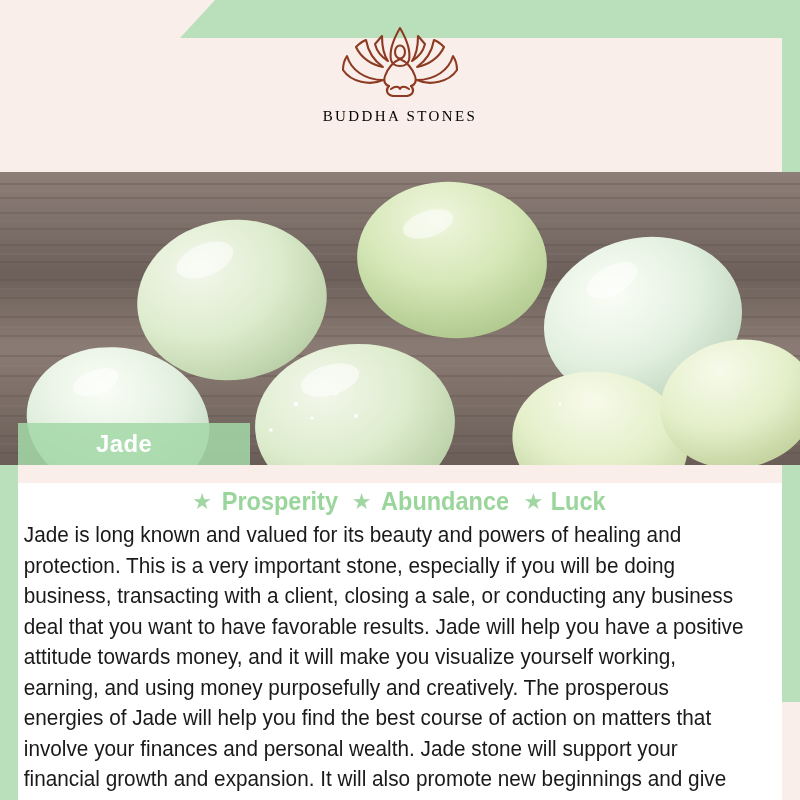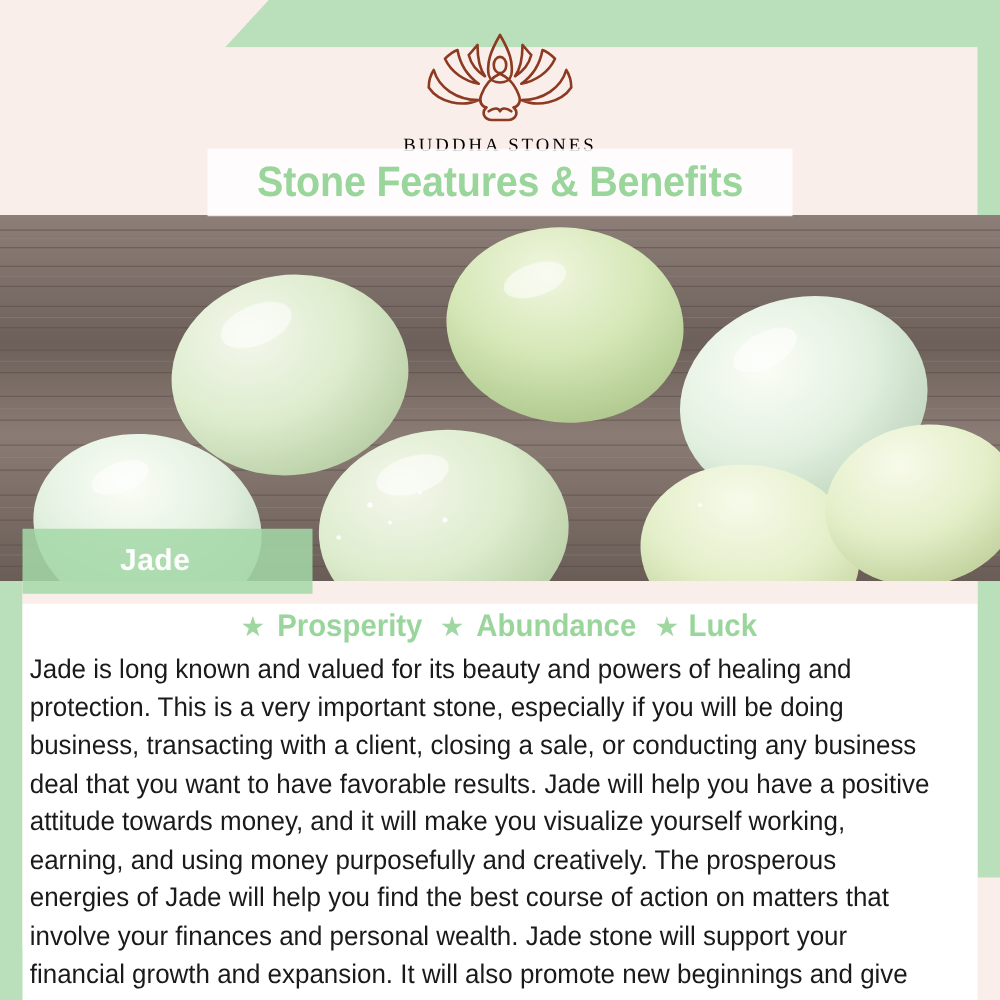--- a/index.html
+++ b/index.html
@@ -96,21 +96,21 @@
     width: 800px; height: 293px;
     overflow: hidden;
     z-index: 2;
   }
   .photo svg { display: block; }
 
   
   .stone-label {
     position: absolute;
     left: 18px; top: 423px;
-    width: 232px; height: 52px;
+    width: 232px; height: 42px;
     background: rgba(164,216,168,0.86);
     display: flex;
     align-items: center;
     z-index: 7;
   }
   .stone-label-text {
     margin-left: 78px;
     color: #ffffff;
     font-size: 24px;
     font-weight: bold;
@@ -293,23 +293,20 @@
         <circle cx="296" cy="232" r="2.2"></circle>
           <circle cx="312" cy="246" r="1.6"></circle>
         <circle cx="271" cy="258" r="1.8"></circle>
           <circle cx="336" cy="222" r="1.4"></circle>
         <circle cx="356" cy="244" r="2"></circle>
           <circle cx="560" cy="232" r="1.5"></circle>
       </g>
     </svg>
   </div>
 
-  <div class="title-banner">
-    <span class="title-text">Stone Features &amp; Benefits</span>
-  </div>
 
   <div class="stone-label">
     <span class="stone-label-text">Jade</span>
   </div>
 
   <div class="content">
     <div class="content-tint"></div>
     <div class="content-body">
 
       <div class="keywords">

